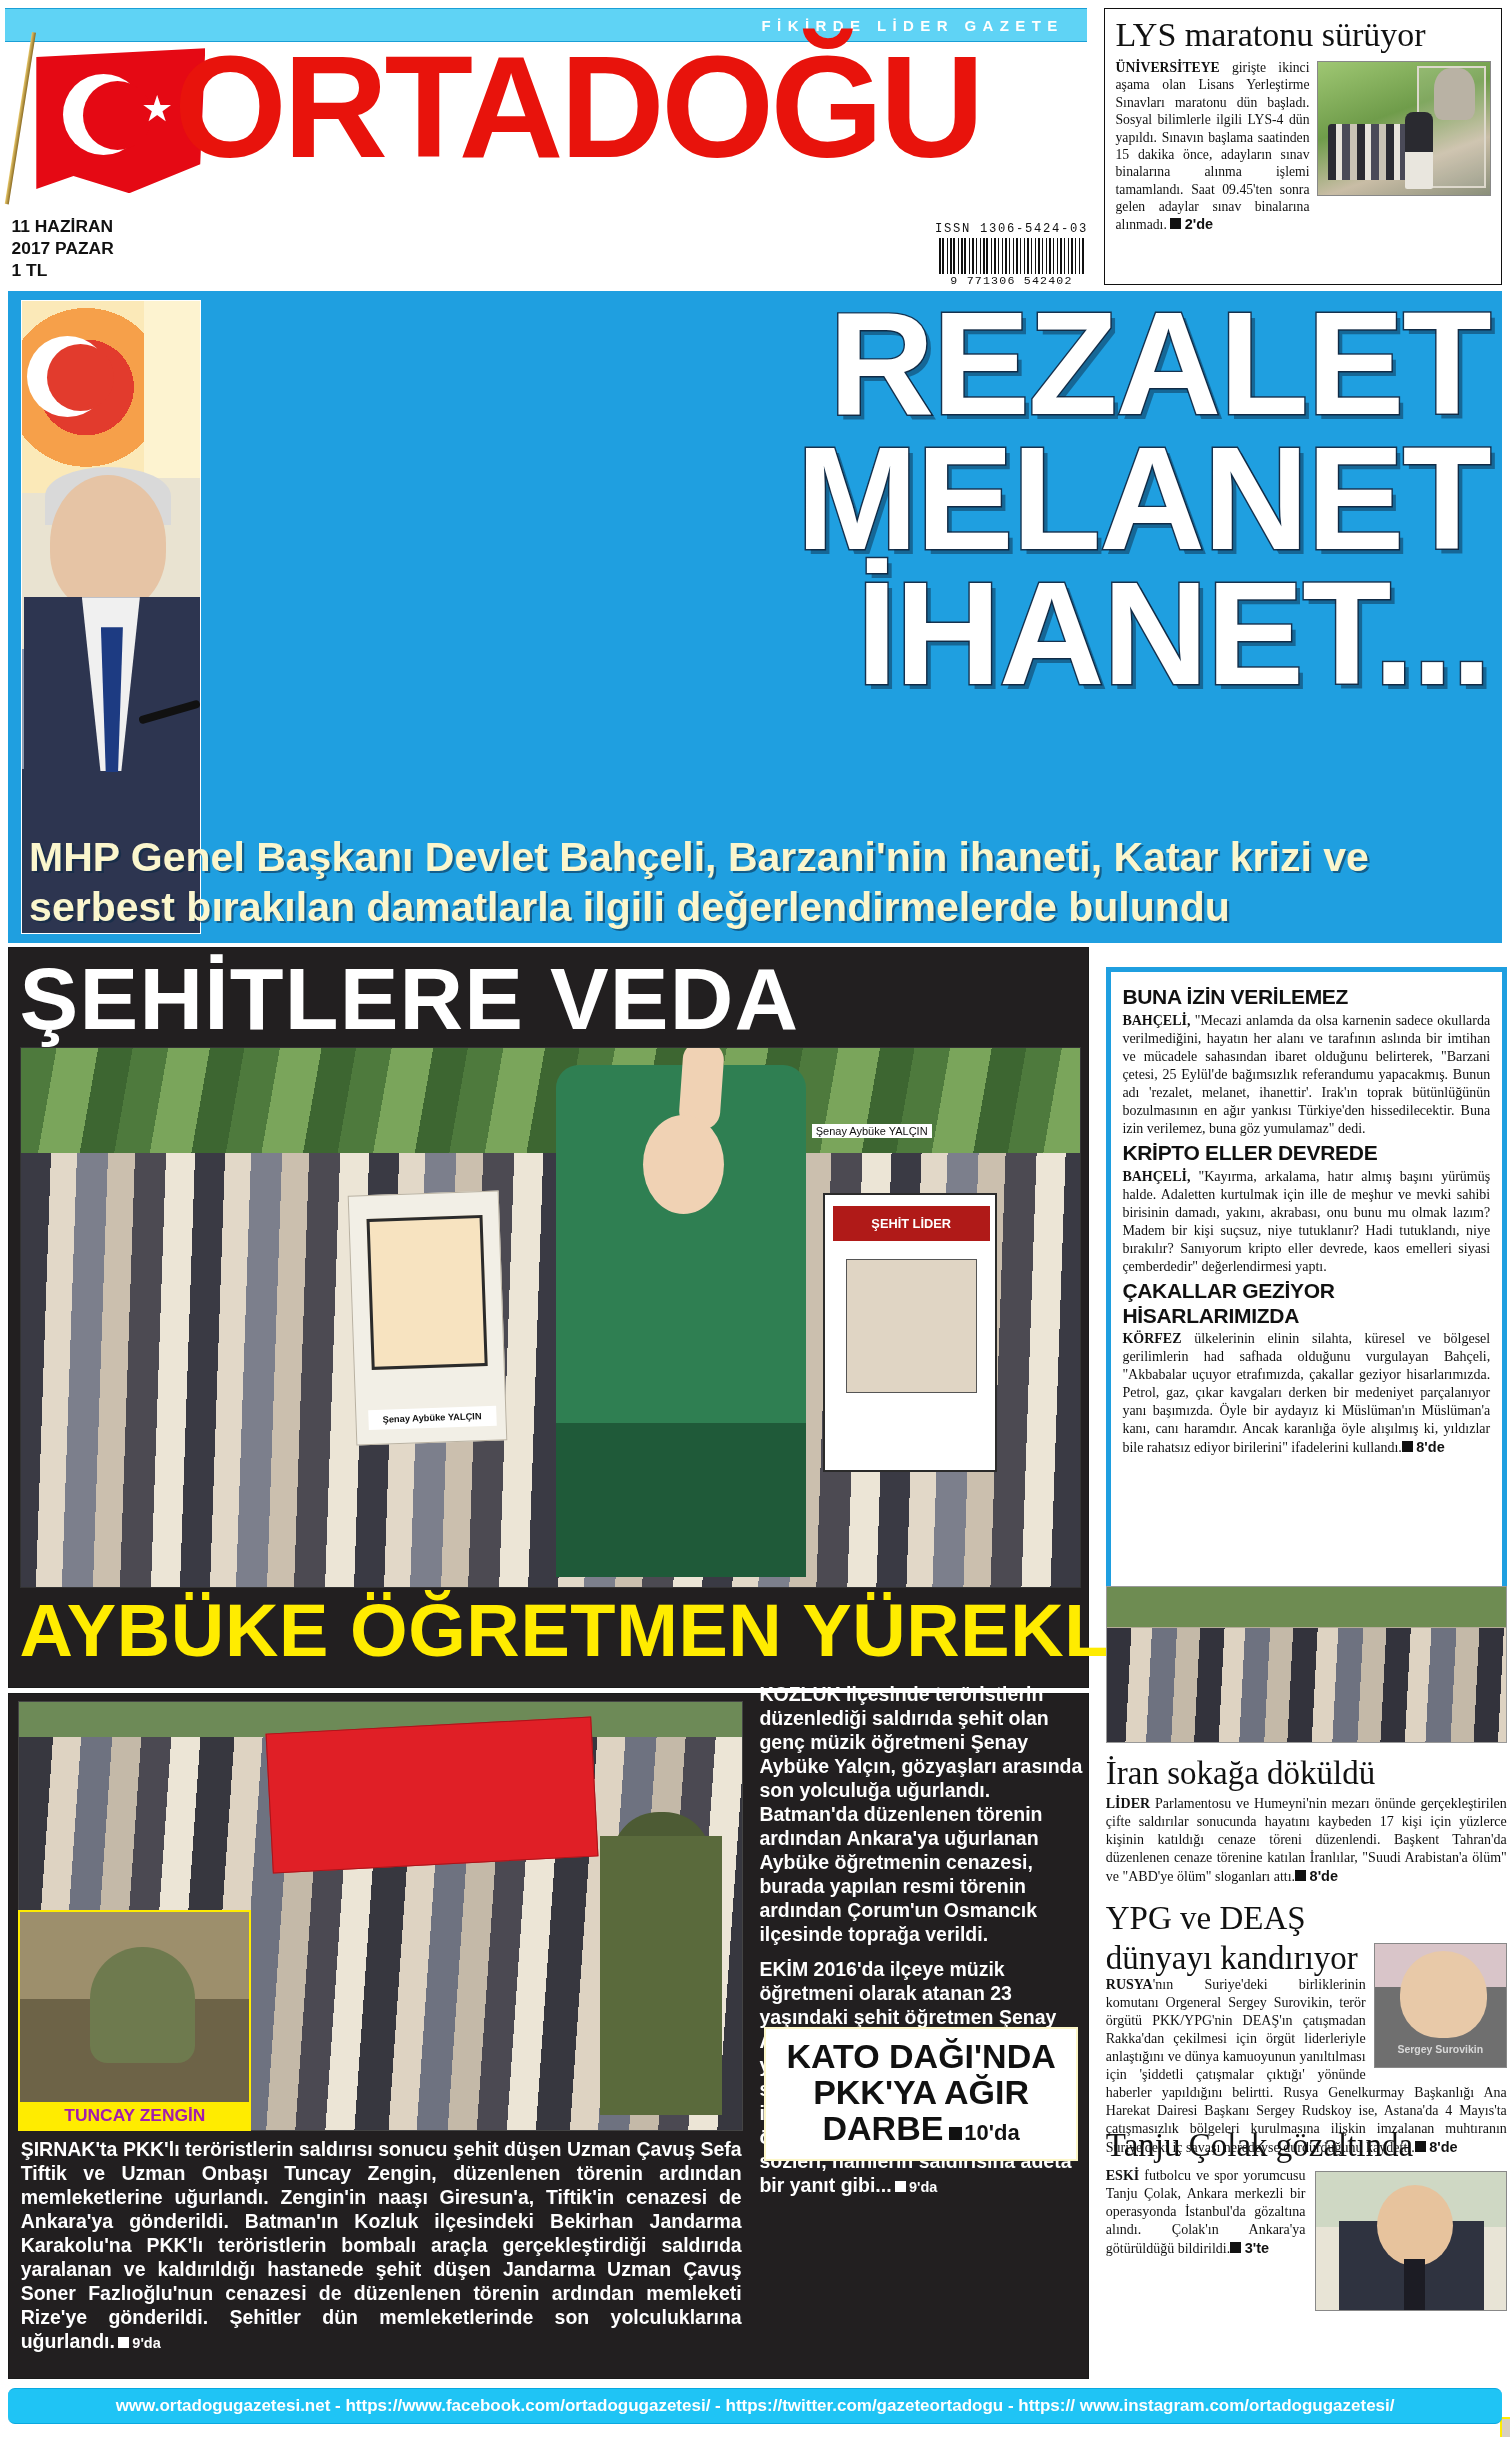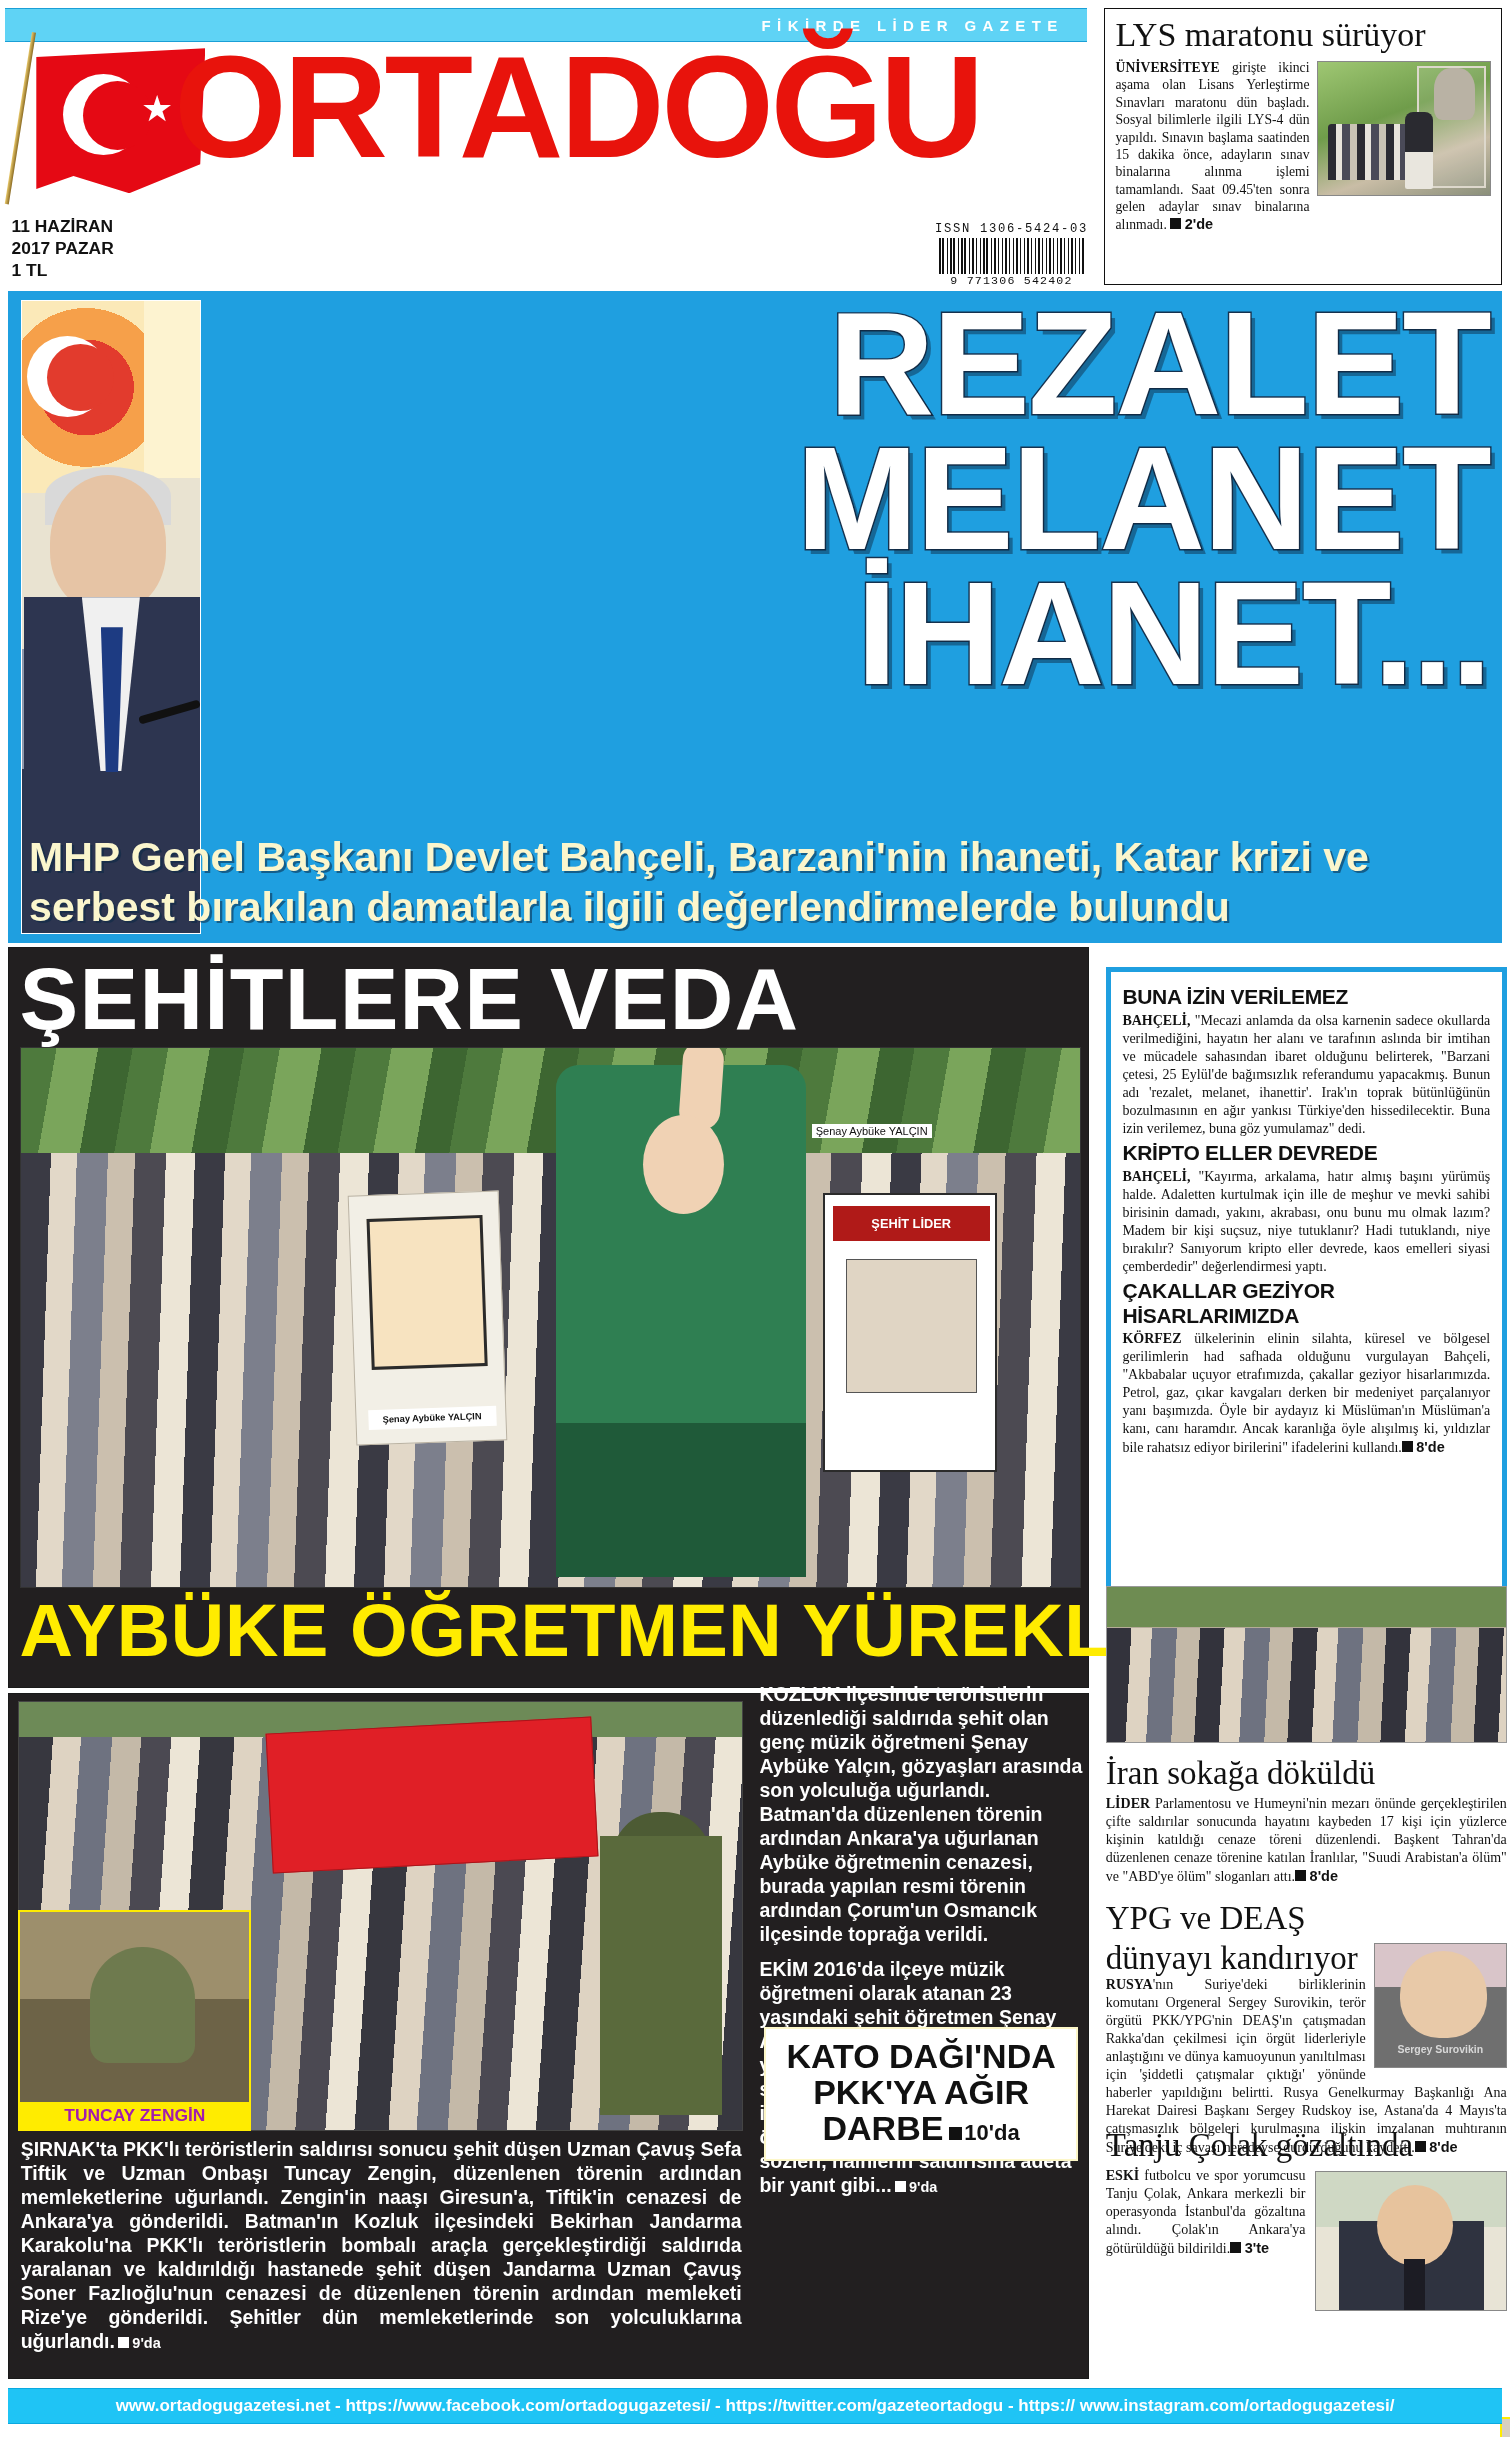--- a/index.html
+++ b/index.html
@@ -292,21 +292,21 @@
     border: 0.6px solid #888; position: relative; overflow: hidden;
     background: linear-gradient(180deg,#cfd8c4 0 40%,#e8e4d6 40% 100%); }
   .tanju-photo .sui { position: absolute; left: 23px; top: 49px; width: 145px; height: 93px; background: #2f3340; }
   .tanju-photo .fc2 { position: absolute; left: 61px; top: 12.8px; width: 76px; height: 81px;
     background: #e7c39d; border-radius: 50%; }
   .tanju-photo .ti { position: absolute; left: 88px; top: 87px; width: 21px; height: 52px; background: #1c1c24; }
 
   
   .footer { position: absolute; left: 8.1px; top: 2388px; width: 1494px; height: 36px;
     background: #1fc4f5; border-top: 1.7px solid #0aa9e0; border-bottom: 1.7px solid #0aa9e0;
-    display: flex; align-items: center; justify-content: center; }
+    display: flex; align-items: center; justify-content: center; border-radius: 7px; }
   .footer span { color: #fff; font-weight: bold; font-size: 17px; letter-spacing: 0px;
     font-family: "Liberation Sans", sans-serif; white-space: nowrap; }
 </style>
 </head>
 <body>
 
 <div class="page">
 
   <div class="masthead">
     <div class="mh-left">

